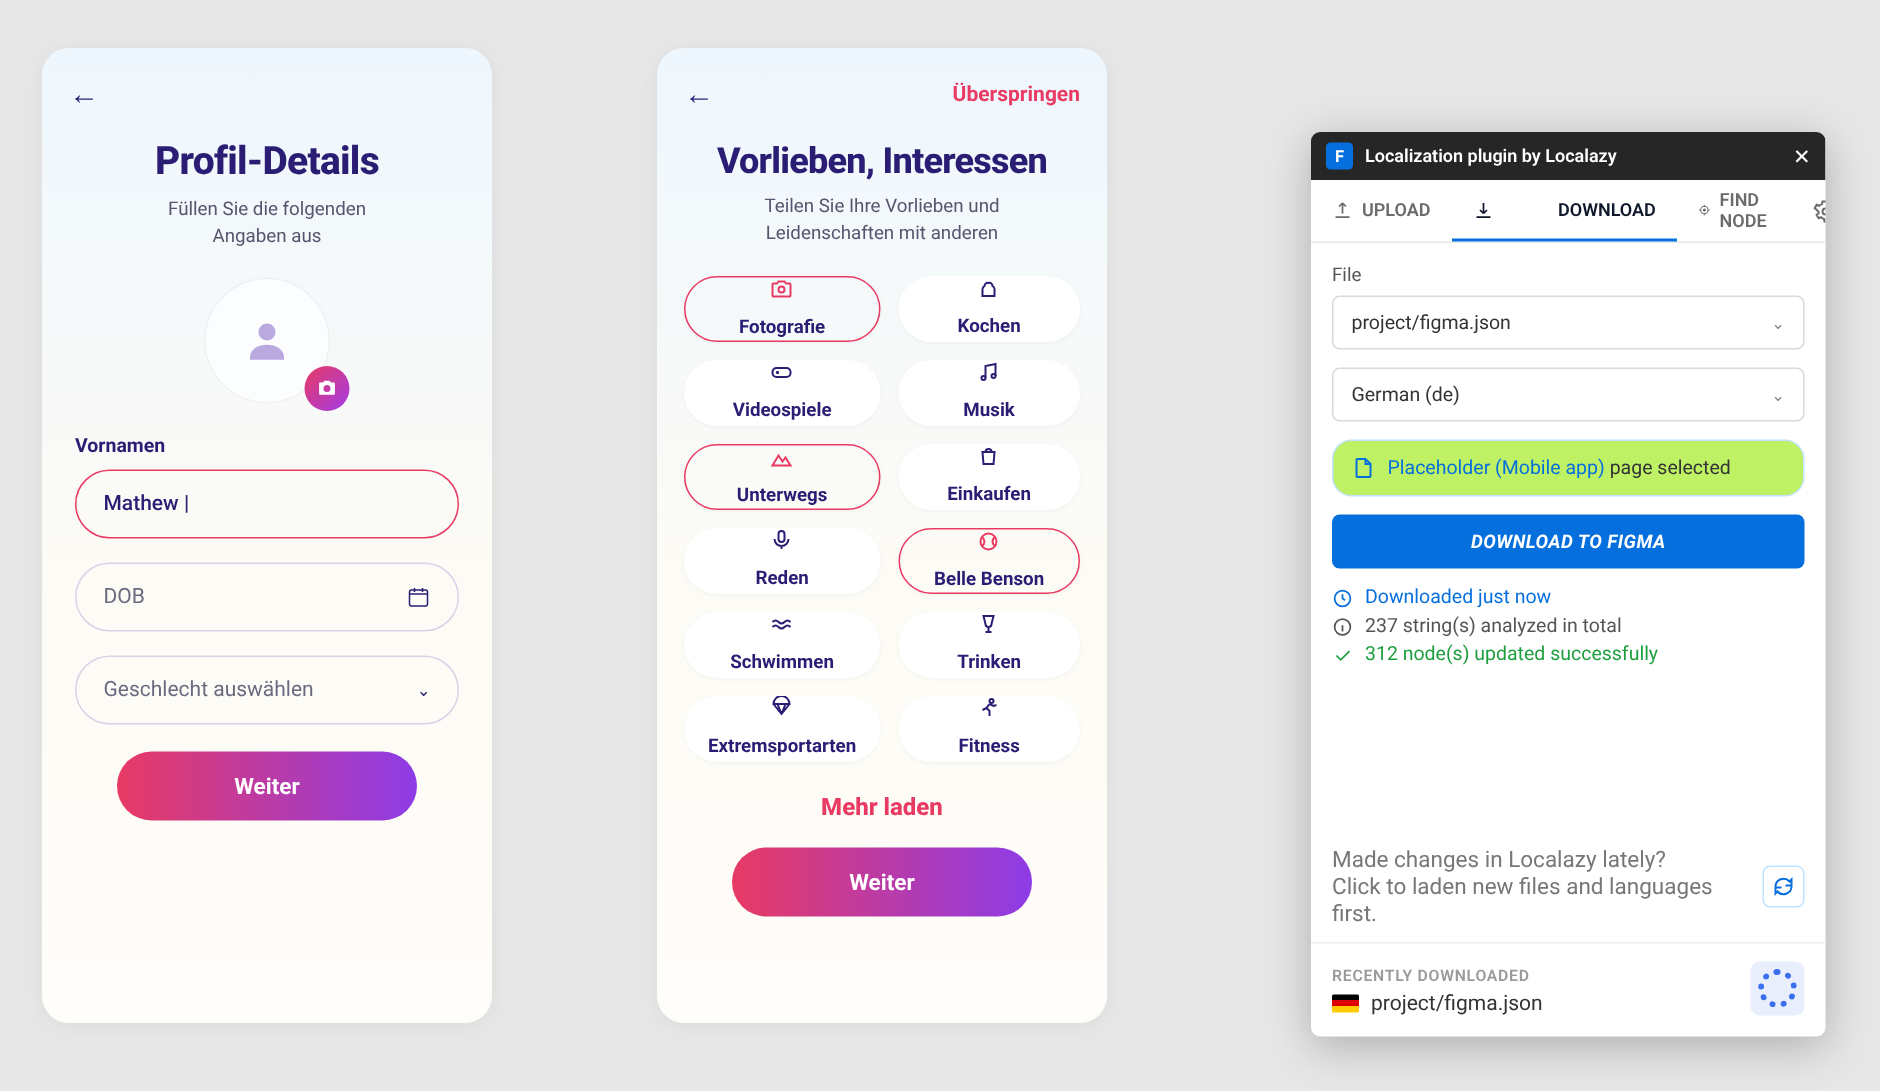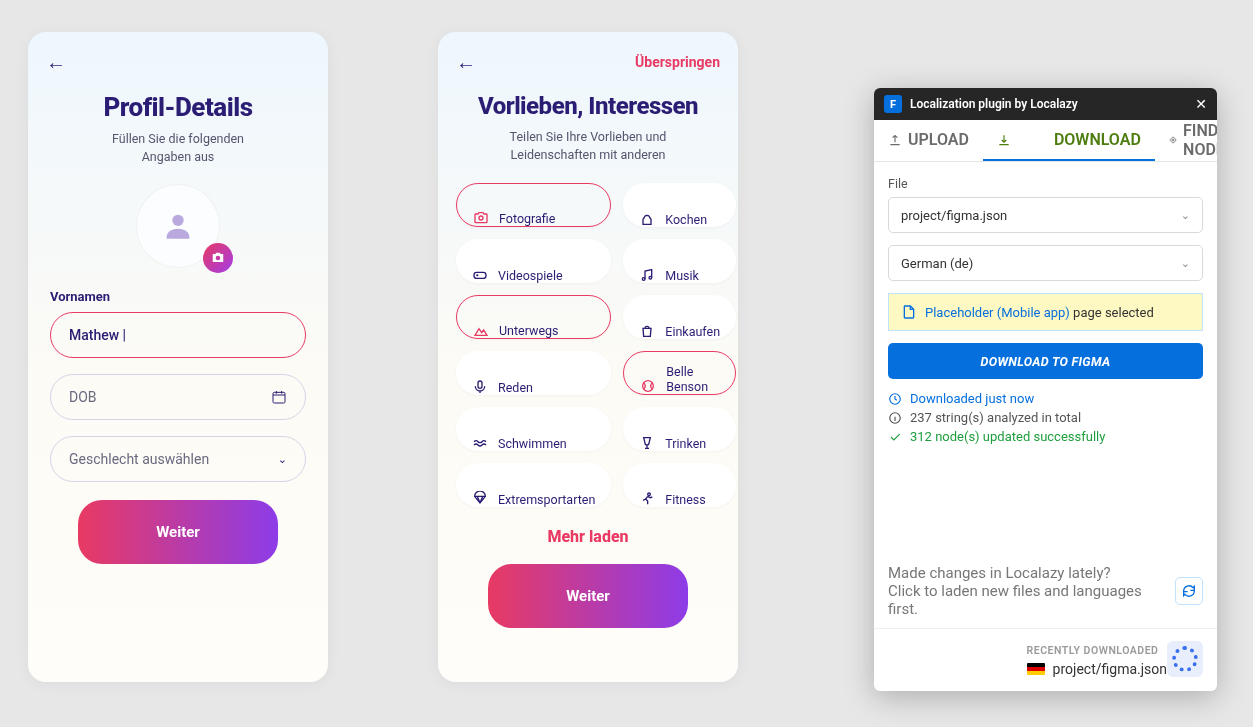--- a/index.html
+++ b/index.html
@@ -30,66 +30,66 @@
   .cam-btn { position:absolute; bottom:-6px; right: calc(50% - 55px); width:30px; height:30px; border-radius:50%; background:linear-gradient(135deg,#e83a63,#a33ce8); display:flex; align-items:center; justify-content:center; cursor:pointer; }
   .cam-btn svg { width:14px; height:14px; fill:#fff; }
 
   .form { padding: 22px 22px 0 22px; }
   .label { font-size: 13px; color:#2b1d74; font-weight:700; margin-bottom:8px; }
   .field { width:100%; height:46px; border-radius:23px; border:1.5px solid #d9d2e6; background:transparent; padding:0 18px; font-size:14px; color:#6a6a80; display:flex; align-items:center; justify-content:space-between; margin-bottom:16px; }
   .field.active { border-color:#e83a63; color:#2b1d74; font-weight:500; }
   .field .caret { color:#2b1d74; font-size:11px; }
   .cal-icon { width:16px; height:16px; fill:none; stroke:#2b1d74; stroke-width:1.5; }
 
-  .cta { width:200px; height:64px; border-radius:24px; background:linear-gradient(90deg,#e83a63,#8d3ce8); color:#fff; font-weight:700; font-size:15px; display:flex; align-items:center; justify-content:center; margin:18px auto 0 auto; cursor:pointer; border:none; }
+  .cta { width:200px; height:46px; border-radius:24px; background:linear-gradient(90deg,#e83a63,#8d3ce8); color:#fff; font-weight:700; font-size:15px; display:flex; align-items:center; justify-content:center; margin:18px auto 0 auto; cursor:pointer; border:none; }
 
   
   .chips { padding: 20px 18px 0 18px; display:grid; grid-template-columns: 1fr 1fr; gap:12px; }
-  .chip { height:44px; border-radius:22px; background:#fff; display:flex; align-items:flex-end; gap:10px; padding:0 16px; font-size:12.5px; color:#2b1d74; cursor:pointer; font-weight:400; box-shadow:0 1px 3px rgba(0,0,0,0.04); }
+  .chip { height:44px; border-radius:22px; background:#fff; display:flex; align-items:center; gap:10px; padding:0 16px; font-size:12.5px; color:#2b1d74; cursor:pointer; font-weight:700; box-shadow:0 1px 3px rgba(0,0,0,0.04);flex-direction:column; }
   .chip.sel { border:1.5px solid #e83a63; background:transparent; }
   .chip .ci { width:16px; height:16px; display:flex; align-items:center; justify-content:center; color:#2b1d74; flex-shrink:0;}
   .chip.sel .ci { color:#e83a63; }
   .load-more { text-align:center; color:#e83a63; font-weight:800; font-size:16px; margin-top:20px; cursor:pointer; }
 
   
   .panel {
     position:absolute; left:874px; top:88px; width:343px; background:#fff; border-radius:6px; box-shadow:0 6px 30px rgba(0,0,0,0.25); overflow:hidden;
   }
   .panel-header { background:#262626; height:32px; display:flex; align-items:center; padding:0 10px; justify-content:space-between; }
   .panel-header-left { display:flex; align-items:center; gap:8px; }
   .panel-logo { width:18px; height:18px; background:#066fde; border-radius:3px; display:flex; align-items:center; justify-content:center; color:#fff; font-size:11px; font-weight:700; }
   .panel-title { color:#fff; font-size:12px; font-weight:600; }
   .panel-close { color:#fff; font-size:14px; cursor:pointer; }
 
   .panel-tabs { height:42px; display:flex; align-items:stretch; border-bottom:1px solid #e6e6e6; }
-  .ptab { display:flex; align-items:center; gap:6px; padding:0 14px; font-size:16px; font-weight:600; color:#6b6b6b; cursor:pointer; border-bottom:2px solid transparent; }
-  .ptab.active { color:#4d7c0f; border-bottom-color:#066fde; background:#fff;gap:43px; }
+  .ptab { display:flex; align-items:center; gap:6px; padding:0 14px; font-size:12px; font-weight:600; color:#6b6b6b; cursor:pointer; border-bottom:2px solid transparent; }
+  .ptab.active { color:#0f172a; border-bottom-color:#066fde; background:#fff;gap:43px; }
   .ptab .ti { width:14px; height:14px; }
   .ptab-spacer { flex:1; }
   .gear { display:flex; align-items:center; padding:0 12px; color:#6b6b6b; cursor:pointer; }
 
   .panel-body { padding:14px 14px 10px 14px; }
   .plabel { font-size:12.5px; color:#555; margin-bottom:6px; }
   .psel { height:36px; border:1px solid #d9d9d9; border-radius:5px; display:flex; align-items:center; justify-content:space-between; padding:0 12px; font-size:13px; color:#333; margin-bottom:12px; cursor:pointer; }
   .psel .chev { color:#888; font-size:11px; }
 
-  .info-banner { border:1px solid #bfe2ff; background:#fef9c3; border-radius:0; padding:10px 12px; font-size:13px; color:#333; display:flex; align-items:center; gap:8px; margin-bottom:12px; }
+  .info-banner { border:1px solid #bfe2ff; background:#bef264; border-radius:13px; padding:10px 12px; font-size:13px; color:#333; display:flex; align-items:center; gap:8px; margin-bottom:12px; }
   .info-banner .linkish { color:#066fde; }
   .dl-btn { width:100%; height:36px; background:#066fde; color:#fff; font-weight:700; font-size:12.5px; border:none; border-radius:5px; cursor:pointer; letter-spacing:0.3px;font-style:italic; }
 
   .status-lines { margin-top:12px; font-size:13px;text-align:center; }
   .sline { display:flex; align-items:center; gap:8px; margin-bottom:4px; }
   .sline.blue { color:#066fde; }
   .sline.gray { color:#555; }
   .sline.green { color:#1e9e3e; }
 
   .sync-row { margin-top:120px; display:flex; align-items:center; justify-content:space-between; font-size:15px; color:#777; }
   .sync-btn { width:28px; height:28px; border:1px solid #bfe2ff; border-radius:5px; display:flex; align-items:center; justify-content:center; color:#066fde; cursor:pointer; }
 
-  .recent-sec { border-top:1px solid #eee; padding:12px 14px 14px 14px; display:flex; justify-content:flex-end; align-items:flex-end; }
+  .recent-sec { border-top:1px solid #eee; padding:12px 14px 14px 14px; display:flex; justify-content:space-between; align-items:flex-end; }
   .recent-label { font-size:10.5px; color:#9a9a9a; letter-spacing:0.5px; font-weight:600; margin-bottom:4px; }
   .recent-file { display:flex; align-items:center; gap:8px; font-family:ui-monospace,Menlo,Consolas,monospace; font-size:14px; color:#333; }
   .flag { width:18px; height:12px; background:linear-gradient(180deg,#000 0 33%,#dd0000 33% 66%,#ffcc00 66% 100%); border-radius:1px; }
   .spinner { width:36px; height:36px; border-radius:6px; background:#e8eefc; display:flex; align-items:center; justify-content:center; }
   .spinner-ring { width:26px; height:26px; border:4px dotted #3a6ff0; border-radius:50%; }
 
   svg { display:block; }
 </style>
 </head>
 <body>

